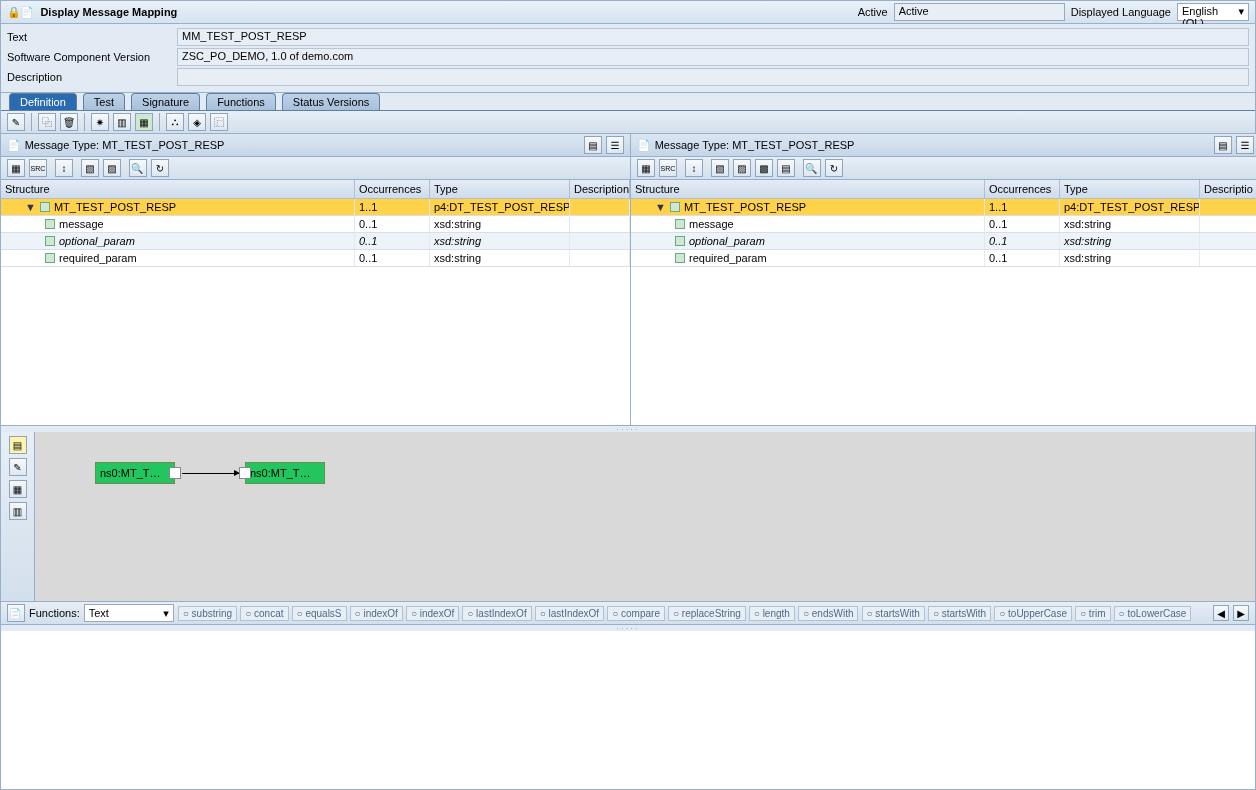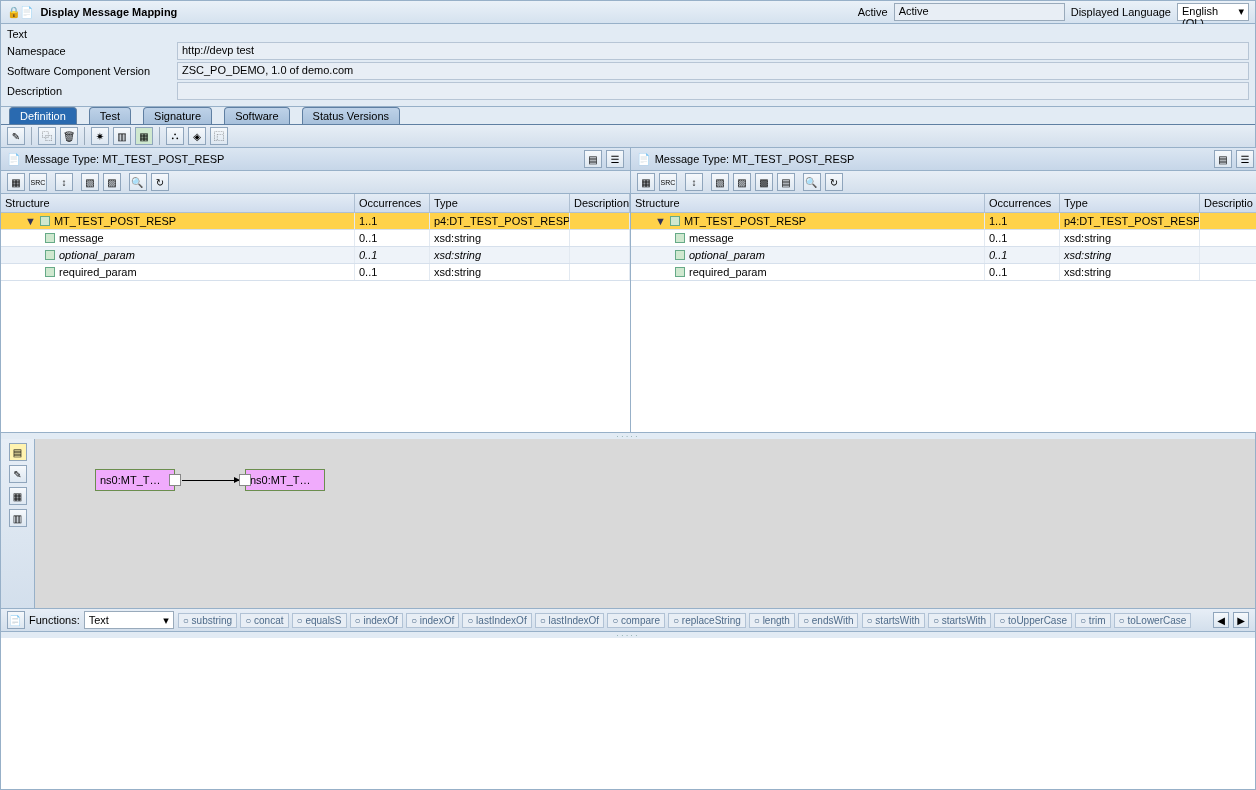--- a/index.html
+++ b/index.html
@@ -12,21 +12,21 @@
 .hdr-spacer { flex: 1; }
 .hdr .lbl { color: #000; }
 .hdr .fld { background: #fff; border: 1px solid #9ab; padding: 1px 4px; height: 18px; }
 .hdr .fld.readonly { background: #e8eef5; }
 .props { background: #e2ebf4; padding: 2px 6px 6px 6px; border-bottom: 1px solid #97b0c8; }
 .props .row { display: flex; align-items: center; margin-top: 2px; }
 .props .row label { width: 170px; }
 .props .row .val { flex: 1; background: #e8eef5; border: 1px solid #b7c5d5; padding: 1px 4px; height: 18px; }
 
 
-.tabstrip { display: flex; align-items: flex-end; background: #e2ebf4; border-bottom: 1px solid #5f7fa2; padding-left: 8px; gap: 12px; }
+.tabstrip { display: flex; align-items: flex-end; background: #e2ebf4; border-bottom: 1px solid #5f7fa2; padding-left: 8px; gap: 6px; }
 .tab { background: linear-gradient(#bed2e8,#a7c0db); border: 1px solid #5f7fa2; border-bottom: none; padding: 2px 10px; border-radius: 4px 4px 0 0; cursor: pointer; }
 .tab.active { background: #2a6ab0; color: #fff; }
 
 
 .tbar { background: linear-gradient(#e7eef6,#d3dfec); border-bottom: 1px solid #97b0c8; padding: 2px 6px; display: flex; gap: 4px; align-items: center; }
 .tbar .sep { width: 1px; height: 18px; background: #9ab; margin: 0 2px; }
 .tbtn { width: 18px; height: 18px; border: 1px solid #8fa5bc; background: linear-gradient(#f6f9fc,#dde7f1); display: inline-flex; align-items: center; justify-content: center; cursor: pointer; font-size: 10px; }
 
 
 .split { display: flex; flex: 1 0 auto; min-height: 260px; border-bottom: 1px solid #97b0c8; }
@@ -45,21 +45,21 @@
 .c0 { width: 354px; } .c1 { width: 75px; } .c2 { width: 140px; } .c3 { width: 60px; }
 .ind1 { padding-left: 24px !important; display: flex; align-items: center; gap: 4px; }
 .ind2 { padding-left: 44px !important; display: flex; align-items: center; gap: 4px; }
 .node-ico { width: 10px; height: 10px; border: 1px solid #6a8; background: #cfe8cf; display: inline-block; }
 .tw { color: #335; cursor: pointer; }
 
 
 .maparea { height: 170px; background: #d9d9d9; border-bottom: 1px solid #97b0c8; display: flex; }
 .maparea .side { width: 34px; background: linear-gradient(#e7eef6,#d3dfec); border-right: 1px solid #97b0c8; display: flex; flex-direction: column; align-items: center; gap: 4px; padding-top: 4px; }
 .maparea .canvas { flex: 1; position: relative; }
-.mbox { position: absolute; width: 80px; height: 22px; background: #f0abfc; border: 1px solid #6b8e4e; display: flex; align-items: center; padding: 0 4px; font-size: 10px; }
+.mbox { position: absolute; width: 80px; height: 22px; background: #22c55e; border: 1px solid #6b8e4e; display: flex; align-items: center; padding: 0 4px; font-size: 10px; }
 .mbox .h { position: absolute; right: -7px; top: 4px; width: 12px; height: 12px; background: #fff; border: 1px solid #888; }
 .mbox .hl { position: absolute; left: -7px; top: 4px; width: 12px; height: 12px; background: #fff; border: 1px solid #888; }
 .arrow { position: absolute; height: 1px; background: #000; }
 .arrow::after { content: ""; position: absolute; right: -1px; top: -3px; border: 3px solid transparent; border-left: 6px solid #000; }
 
 
 .fnbar { background: linear-gradient(#e7eef6,#d3dfec); border-bottom: 1px solid #97b0c8; padding: 2px 6px; display: flex; align-items: center; gap: 4px; overflow: hidden; }
 .fnbar .sbox { background: #fff; border: 1px solid #9ab; padding: 1px 4px; width: 90px; height: 18px; display: inline-flex; align-items: center; justify-content: space-between; gap: 48px; }
 .fchip { background: #e8eef5; border: 1px solid #b1c2d5; padding: 1px 4px; color: #4e6b8a; cursor: pointer; font-size: 10px; margin-top: 8px; }
 .navbtn { width: 16px; height: 16px; background: linear-gradient(#f6f9fc,#dde7f1); border: 1px solid #8fa5bc; display: inline-flex; align-items: center; justify-content: center; font-size: 10px; cursor: pointer; }
@@ -85,40 +85,37 @@
     <span class="lbl">Displayed Language</span>
     <span class="fld" style="width:72px; display:flex; justify-content:space-between;">
       <span>English (OL)</span>
         <span>▾</span>
     </span>
   </div>
 
   <div class="props">
     <div class="row">
         <label>Text</label>
-      </div>
-    <div class="row">
-        <label>Namespace</label>
-        <div class="val">http://devp                                  test</div>
+        <div class="val">MM_TEST_POST_RESP</div>
       </div>
     <div class="row">
         <label>Software Component Version</label>
         <div class="val">ZSC_PO_DEMO, 1.0 of demo.com</div>
       </div>
     <div class="row">
         <label>Description</label>
         <div class="val"></div>
       </div>
   </div>
 
   <div class="tabstrip">
     <div class="tab active">Definition</div>
     <div class="tab">Test</div>
     <div class="tab">Signature</div>
-    <div class="tab">Software</div>
+    <div class="tab">Functions</div>
     <div class="tab">Status Versions</div>
   </div>
 
   <div class="tbar">
     <span class="tbtn">✎</span>
     <span class="sep"></span>
     <span class="tbtn">⿻</span>
     <span class="tbtn">🗑</span>
     <span class="sep"></span>
     <span class="tbtn">✷</span>

